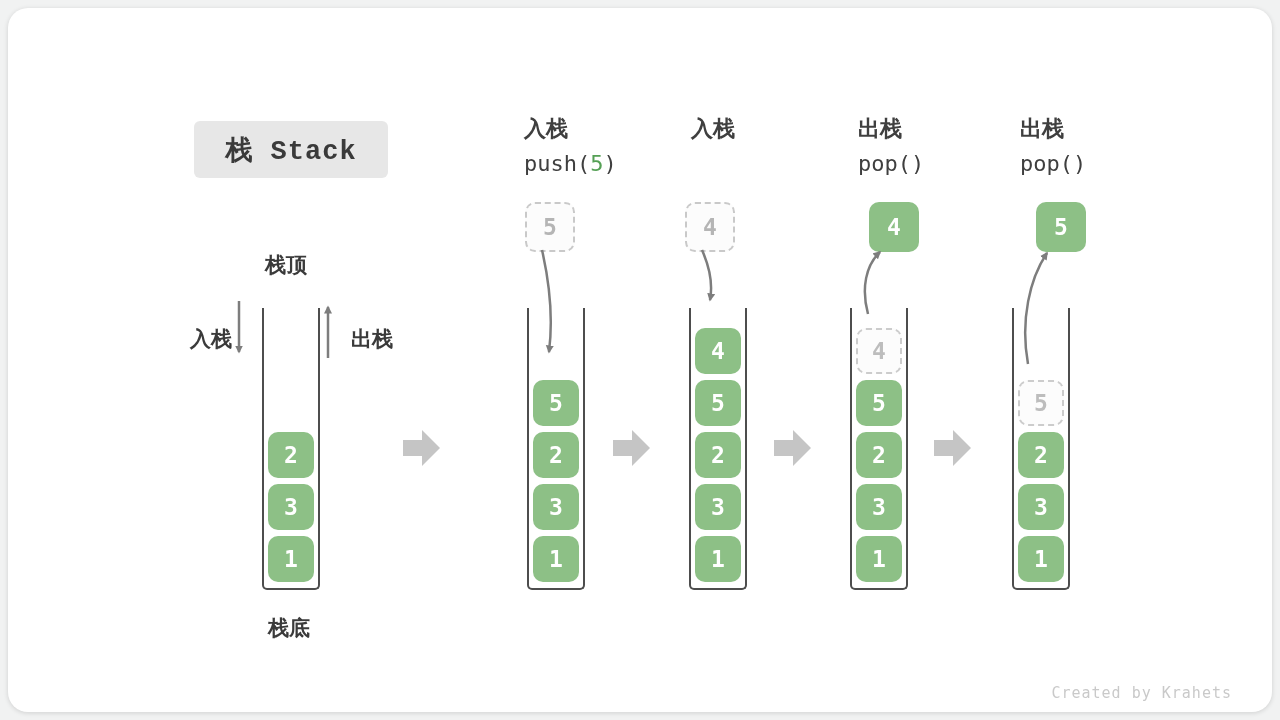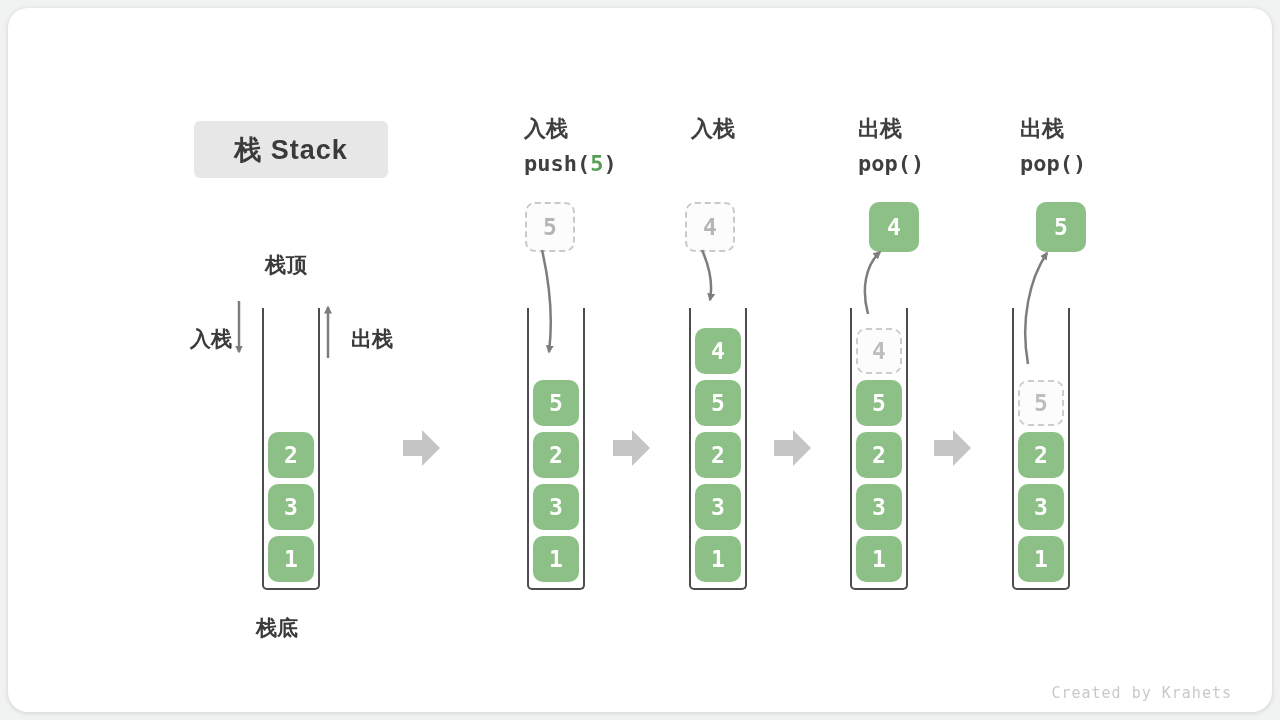--- a/index.html
+++ b/index.html
@@ -30,31 +30,31 @@
     box-shadow:0 1px 5px rgba(0,0,0,0.14);
   }
   .arrow-layer{position:absolute;left:0;top:0;width:1280px;height:720px;pointer-events:none;}
 
   .title-box{
     position:absolute;left:186px;top:113px;width:194px;height:57px;
     background:var(--title-bg);border-radius:6px;
     display:flex;align-items:center;justify-content:center;
   }
   .title-box span{
-    font-family:Liberation Sans, sans-serif;
+    font-family:Liberation Mono, monospace;
     font-size:27px;font-weight:bold;color:var(--text-dark);letter-spacing:1px;
   }
 
   .op-header{position:absolute;top:106px;width:160px;}
   .op-name{
     font-size:22px;font-weight:bold;color:#3f3f3f;margin-bottom:7px;
   }
   .op-code{
     font-family:"DejaVu Sans Mono","Liberation Mono",monospace;
-    font-size:22px;color:#3f3f3f;font-weight:bold;
+    font-size:22px;color:#3f3f3f;font-weight:normal;
   }
   .op-code .arg{color:var(--code-green);}
 
   .fbox{
     position:absolute;top:194px;width:50px;height:50px;border-radius:10px;
     display:flex;align-items:center;justify-content:center;
     font-family:"DejaVu Sans Mono","Liberation Mono",monospace;
     font-size:23px;font-weight:bold;
   }
   .fbox.dashed{border:2px dashed var(--ghost-border);background:var(--ghost-bg);color:var(--ghost-text);}
@@ -120,21 +120,21 @@
         <span>4</span>
       </div>
     <div class="fbox solid" style="left:861px">
         <span>4</span>
       </div>
     <div class="fbox solid" style="left:1028px">
         <span>5</span>
       </div>
 
     <div class="side-label" style="left:257px;top:243px">栈顶</div>
-    <div class="side-label" style="left:248px;top:606px">栈底</div>
+    <div class="side-label" style="left:260px;top:606px">栈底</div>
     <div class="side-label" style="left:182px;top:317px">入栈</div>
     <div class="side-label" style="left:343px;top:317px">出栈</div>
 
     <div class="stack" style="left:254px">
       <div class="cell solid" style="top:124px">
           <span>2</span>
         </div>
       <div class="cell solid" style="top:176px">
           <span>3</span>
         </div>

